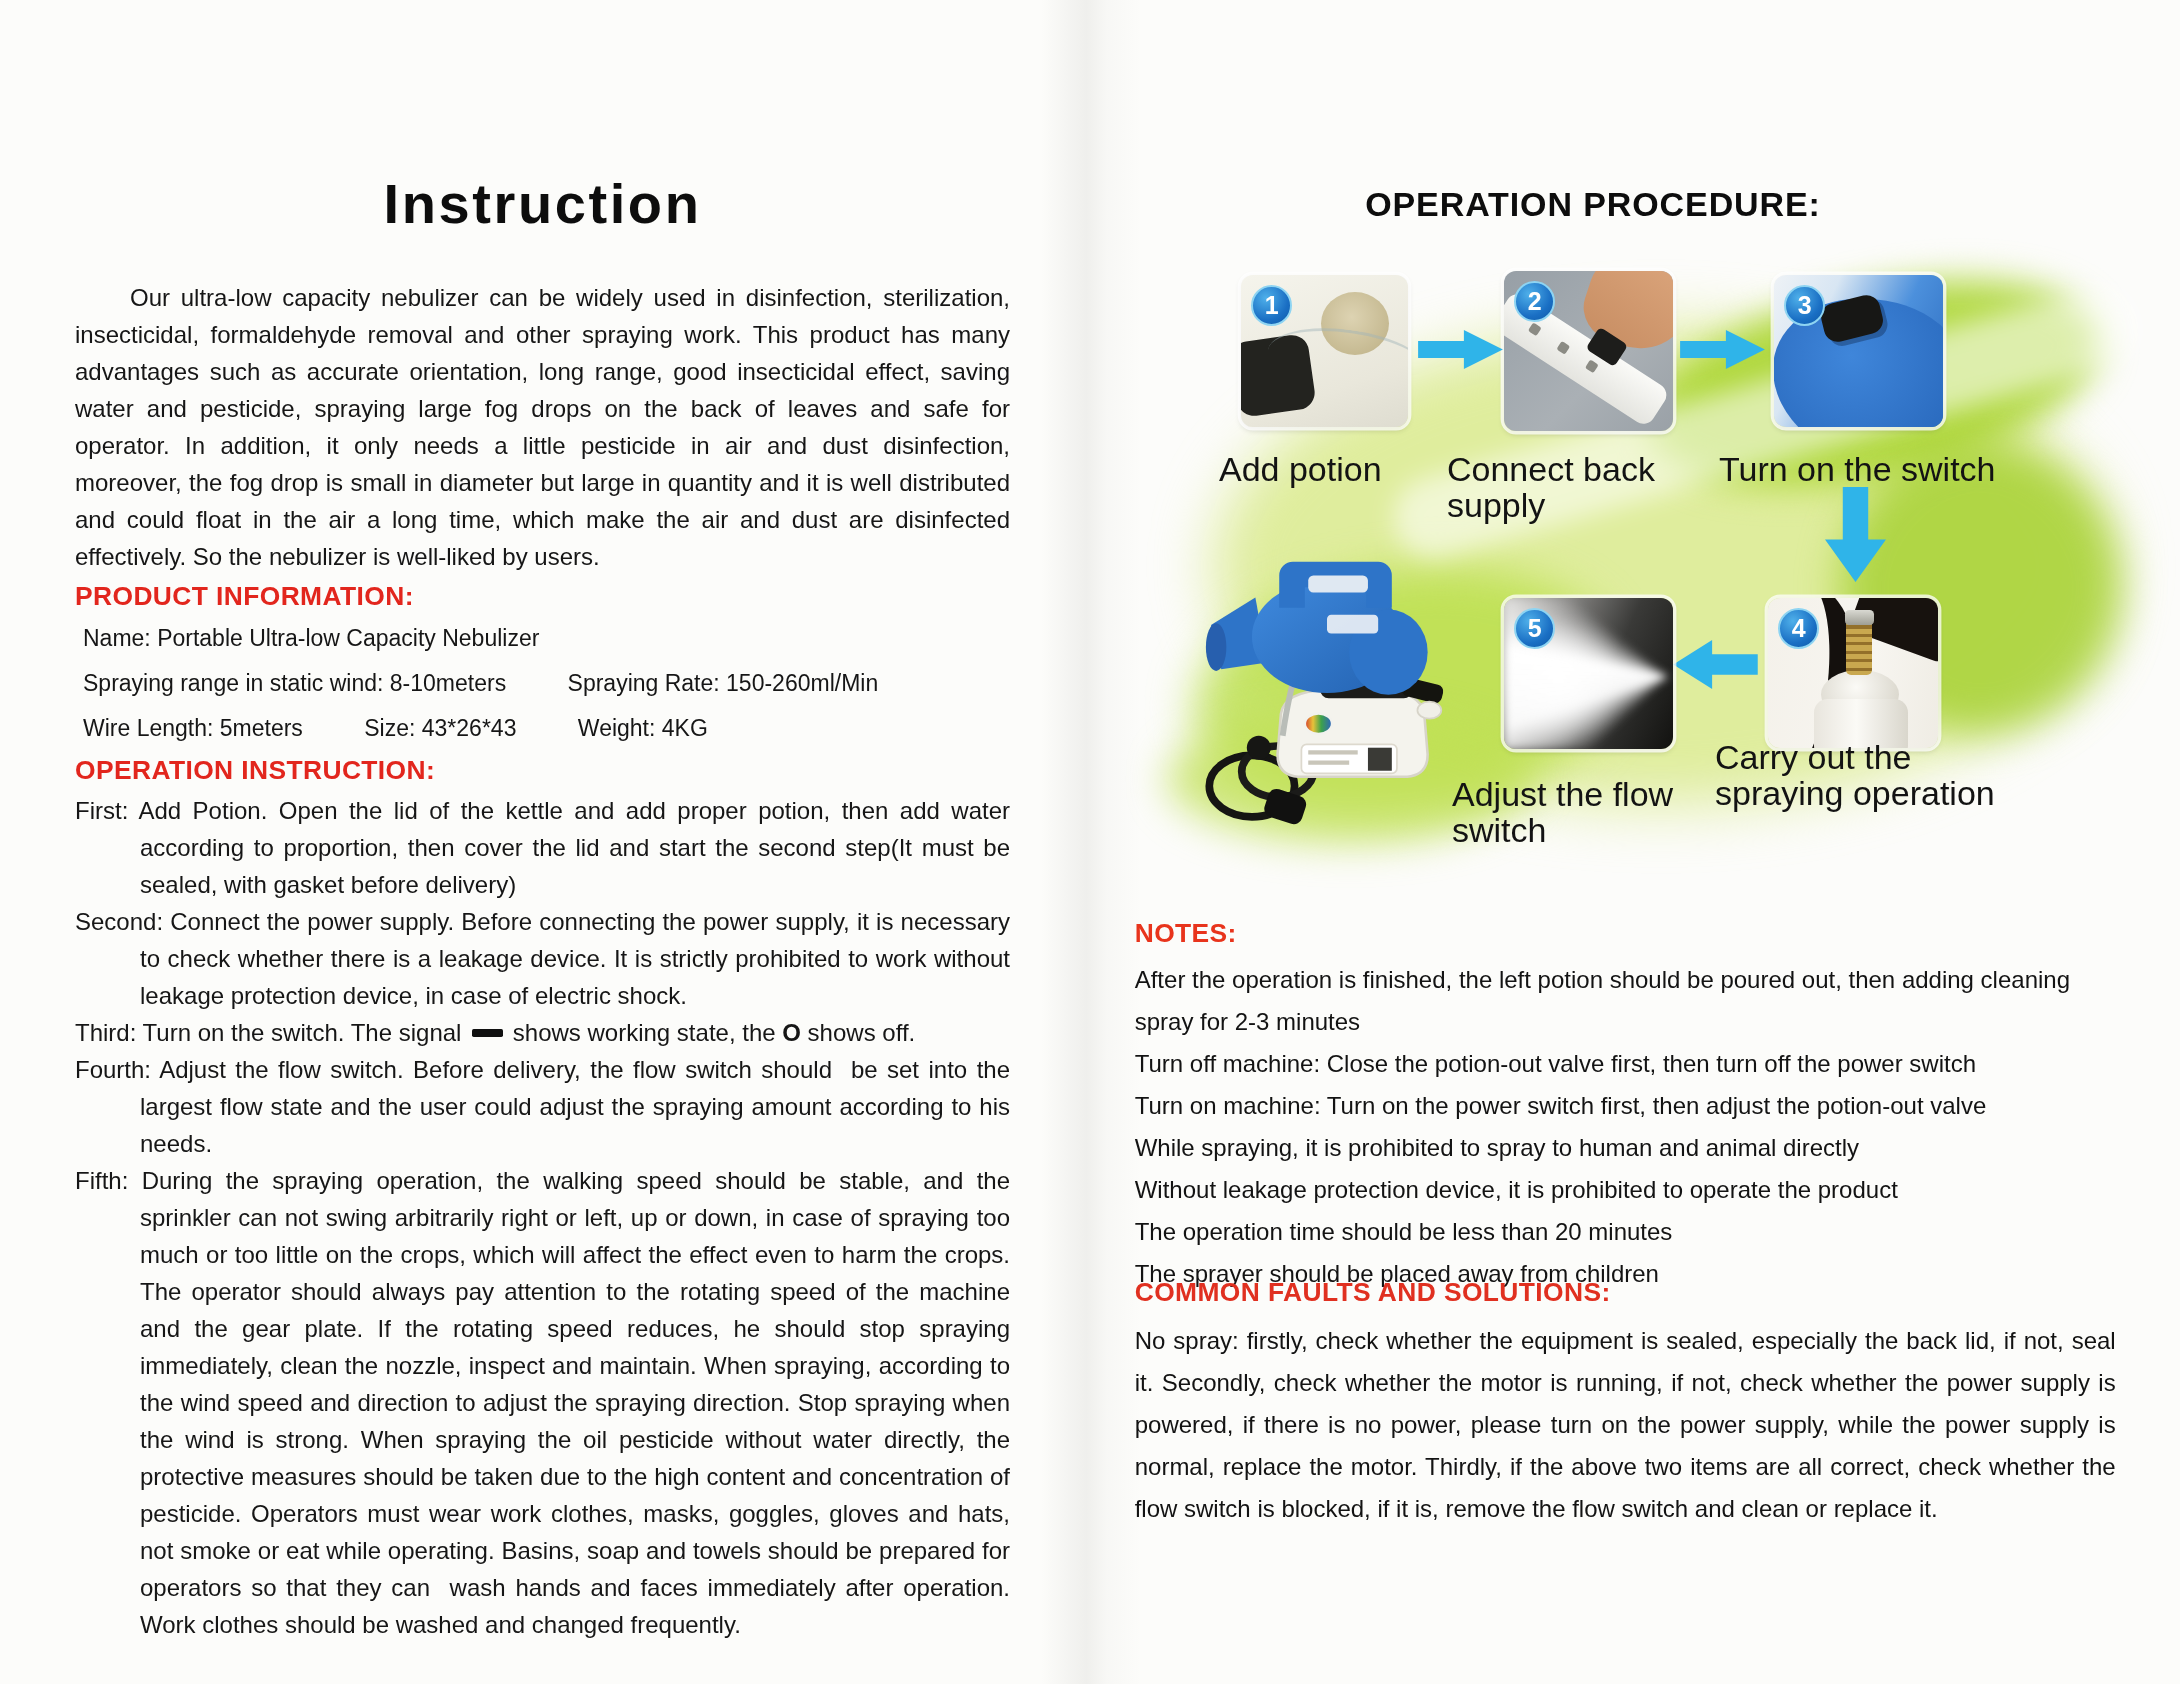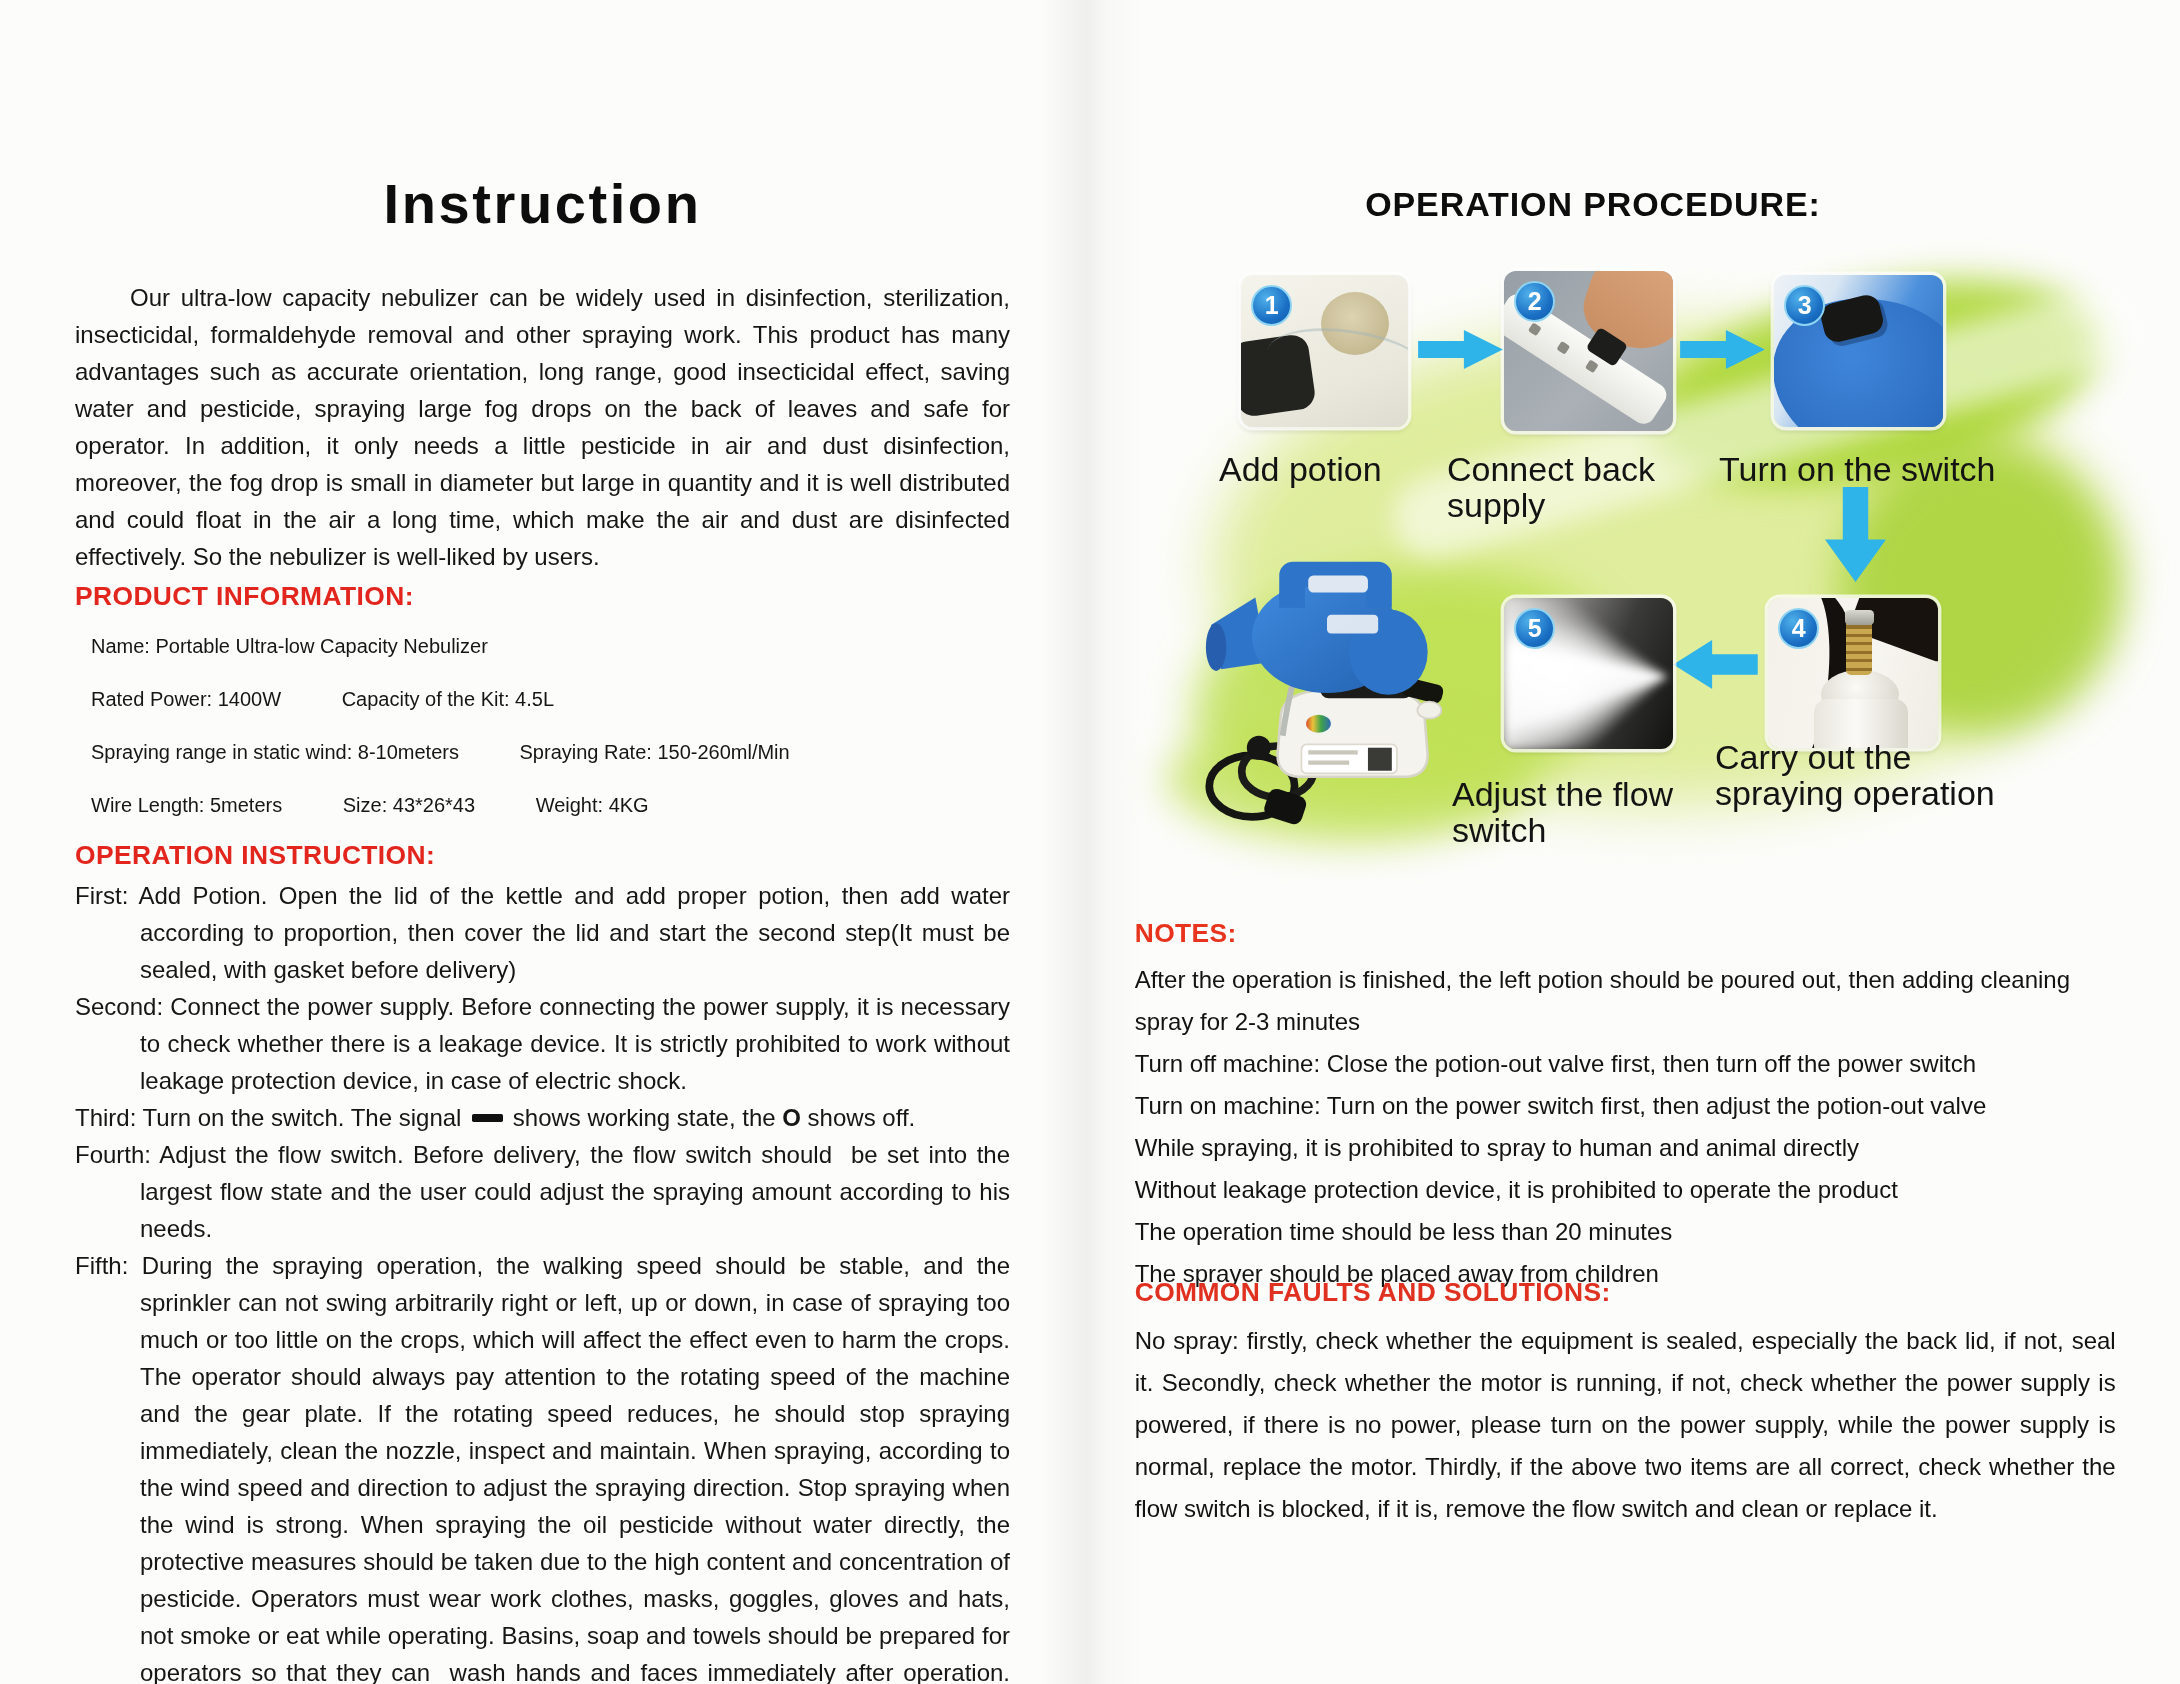--- a/index.html
+++ b/index.html
@@ -20,21 +20,21 @@
   .doc-title{
     text-align:center;font-size:56px;font-weight:bold;letter-spacing:2.6px;
     color:#0d0d0d;margin:6.8px 0 43px 0;
   }
   .body-line{font-size:24px;line-height:37px;margin:0;}
   .intro-body{text-align:justify;text-indent:55px;}
   .red-heading{
     font-size:26.4px;font-weight:bold;color:#e2261d;
     margin:6px 0 6px 0;letter-spacing:0.4px;
   }
-  .pi-row{font-size:20px;line-height:37px;margin:16px;white-space:nowrap;}
+  .pi-row{font-size:23px;line-height:37px;margin:8px;white-space:nowrap;}
   .pi-row .seg{margin-right:55px;}
   .pi-row .seg:last-child{margin-right:0;}
   .step{
     font-size:24px;line-height:37px;margin:0;
     padding-left:65px;text-indent:-65px;text-align:justify;
   }
   .signal-bar{
     display:inline-block;width:31px;height:7.7px;background:#101010;
     border-radius:1.7px;vertical-align:middle;margin:0 10.2px 3.4px 10.2px;
   }
@@ -138,24 +138,20 @@
 <div class="fold-shadow"></div>
 
 <div class="left-col">
   <h1 class="doc-title">Instruction</h1>
 
   <p class="body-line intro-body">Our ultra-low capacity nebulizer can be widely used in disinfection, sterilization, insecticidal, formaldehyde removal and other spraying work. This product has many advantages such as accurate orientation, long range, good insecticidal effect, saving water and pesticide, spraying large fog drops on the back of leaves and safe for operator. In addition, it only needs a little pesticide in air and dust disinfection, moreover, the fog drop is small in diameter but large in quantity and it is well distributed and could float in the air a long time, which make the air and dust are disinfected effectively. So the nebulizer is well-liked by users.</p>
 
   <h2 class="red-heading">PRODUCT INFORMATION:</h2>
   <p class="pi-row">
     <span class="seg">Name: Portable Ultra-low Capacity Nebulizer</span>
-  </p>
-  <p class="pi-row">
-    <span class="seg">Rated Power: 1400W</span>
-    <span class="seg">Capacity of the Kit: 4.5L</span>
   </p>
   <p class="pi-row">
     <span class="seg">Spraying range in static wind: 8-10meters</span>
     <span class="seg">Spraying Rate: 150-260ml/Min</span>
   </p>
   <p class="pi-row">
     <span class="seg">Wire Length: 5meters</span>
     <span class="seg">Size: 43*26*43</span>
     <span class="seg">Weight: 4KG</span>
   </p>

